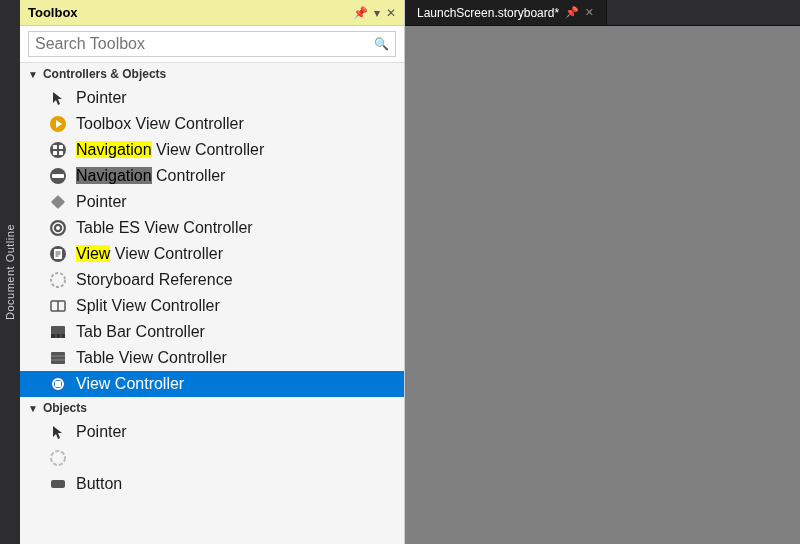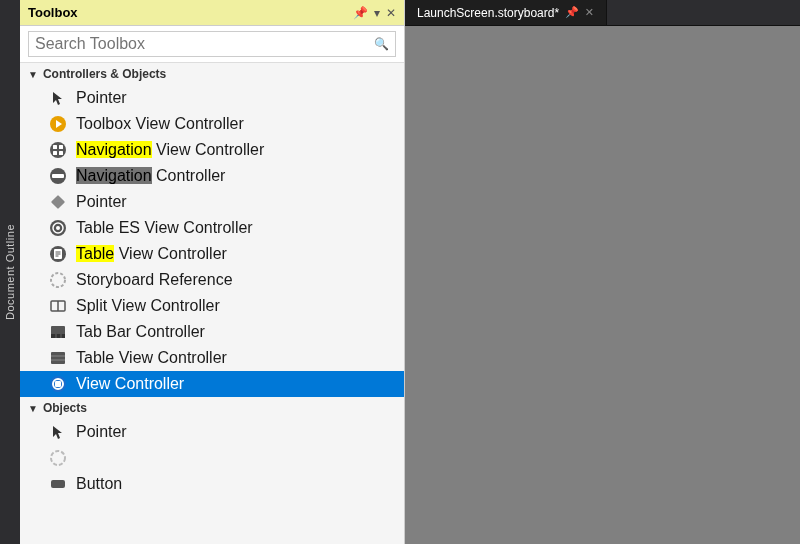--- a/index.html
+++ b/index.html
@@ -290,21 +290,21 @@
       <div class="item-icon">
         <svg width="18" height="18" viewBox="0 0 18 18">
           <circle cx="9" cy="9" r="8" fill="#555"></circle>
           <rect x="5" y="4" width="8" height="10" fill="white" rx="1"></rect>
           <line x1="6.5" y1="7" x2="11.5" y2="7" stroke="#555" stroke-width="1"></line>
           <line x1="6.5" y1="9" x2="11.5" y2="9" stroke="#555" stroke-width="1"></line>
           <line x1="6.5" y1="11" x2="9.5" y2="11" stroke="#555" stroke-width="1"></line>
         </svg>
       </div>
       <span class="item-label">
-        <span style="background:#ffff00;color:#000;">Table</span><span> View Controller</span>
+        <span style="background:#ffff00;color:#000;">View</span><span> View Controller</span>
       </span>
     </div>
 
     <div class="toolbox-item">
       <div class="item-icon">
         <svg width="18" height="18" viewBox="0 0 18 18">
           <circle cx="9" cy="9" r="7" fill="none" stroke="#aaa" stroke-width="2" stroke-dasharray="3,2"></circle>
         </svg>
       </div>
       <span class="item-label">Storyboard Reference</span>

